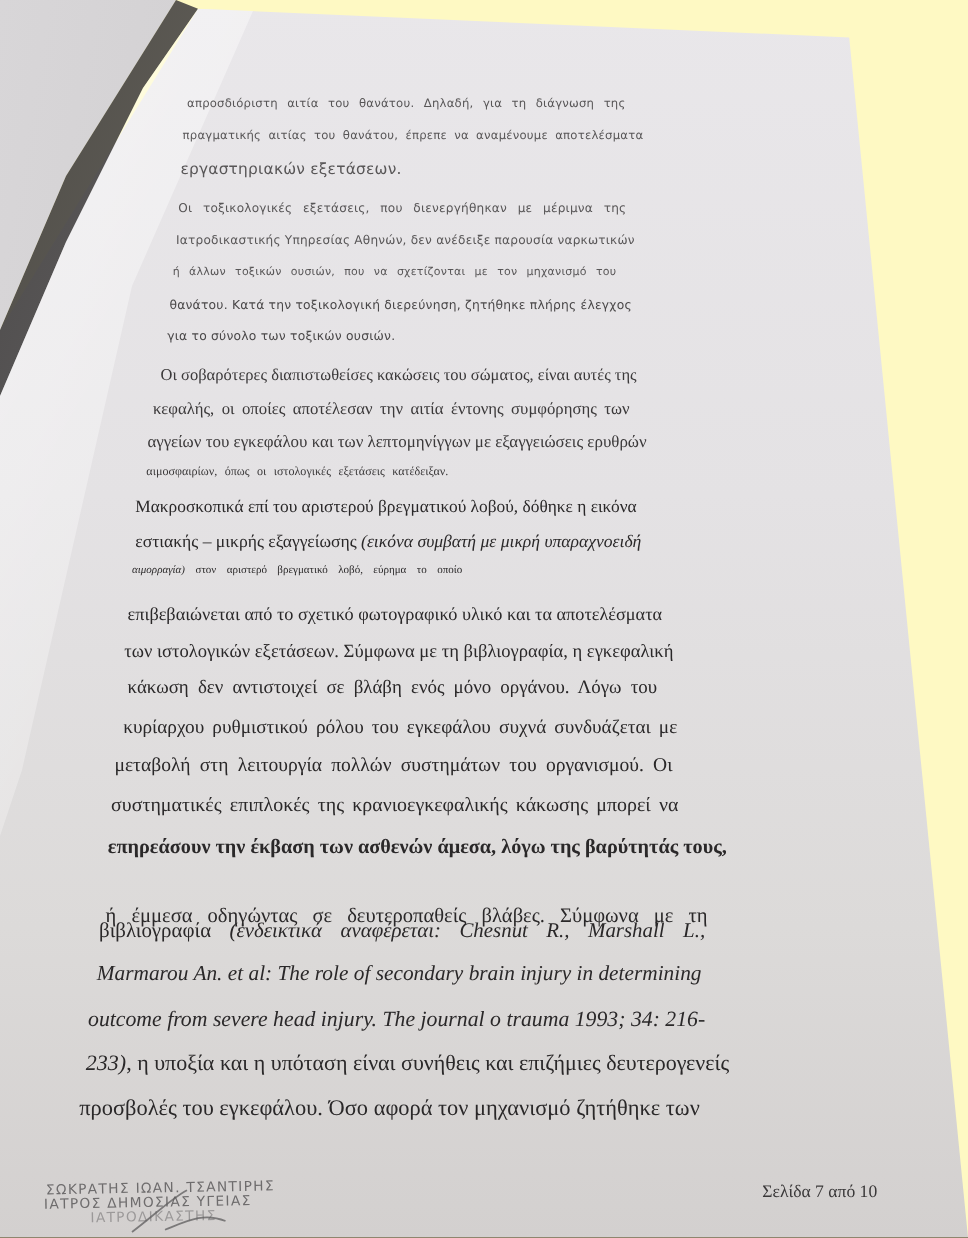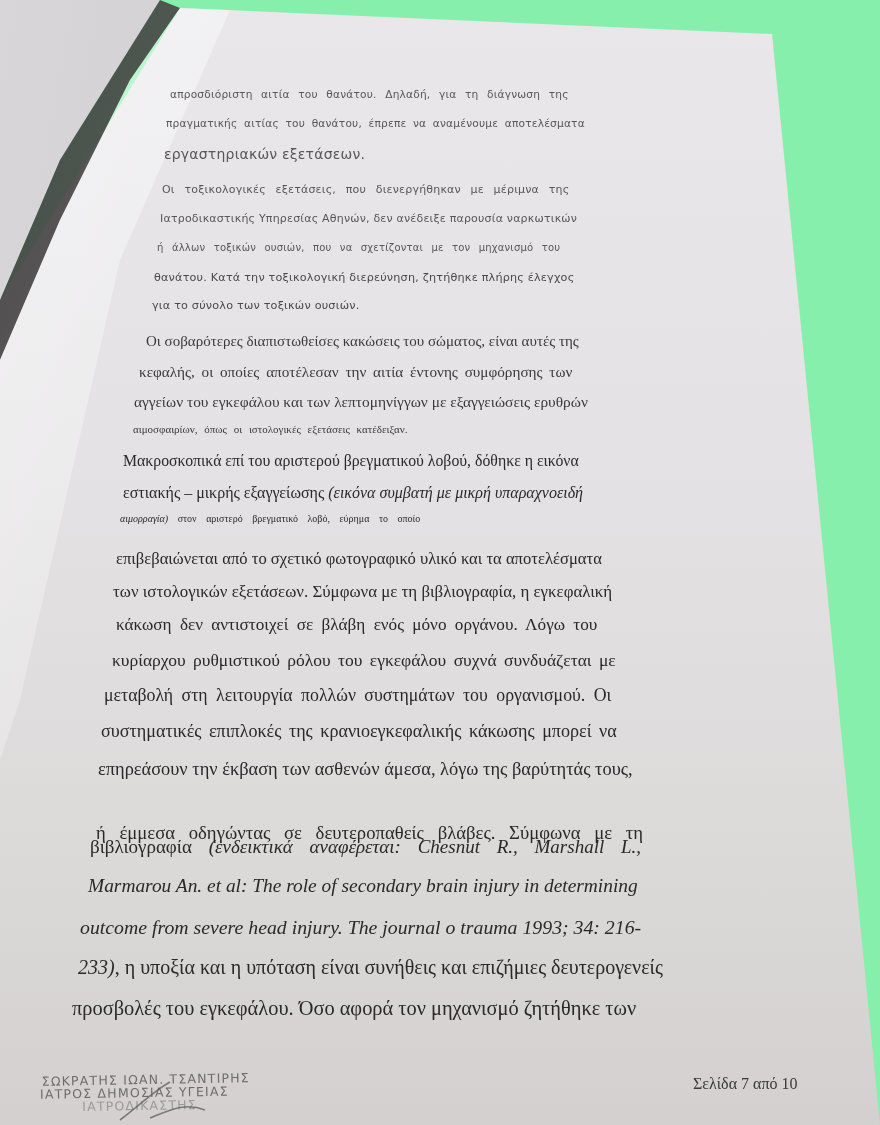--- a/index.html
+++ b/index.html
@@ -11,21 +11,21 @@
       background: #2e2522;
     }
     .scene {
       position: relative;
       width: 880px;
       height: 1125px;
       overflow: hidden;
       background:
         repeating-linear-gradient(178deg, rgba(255,255,255,0.025) 0px, rgba(255,255,255,0.025) 2px, transparent 2px, transparent 9px),
         linear-gradient(180deg, #2a2220 0%, #3a2f2b 40%, #33292 100%);
-      background-color: #86efac;
+      background-color: #fef9c3;
     }
     
     .page {
       position: absolute;
       left: 0;
       top: 0;
       width: 880px;
       height: 1125px;
       background: linear-gradient(180deg, #e9e7ea 0%, #e4e2e4 40%, #dcdad9 75%, #d3d0cf 100%);
       clip-path: polygon(180px 8px, 772px 34px, 880px 1125px, 0px 1125px, 0px 300px);
@@ -137,21 +137,21 @@
     </div>
     <div class="line serif" style="left:120px; top:513px; font-size:10px; word-spacing:7px;">
       <span class="it">αιμορραγία)</span><span> στον αριστερό βρεγματικό λοβό, εύρημα το οποίο</span>
     </div>
     <div class="line serif" style="left:116px; top:549px; font-size:16.6px;">επιβεβαιώνεται από το σχετικό φωτογραφικό υλικό και τα αποτελέσματα</div>
     <div class="line serif" style="left:113px; top:582px; font-size:16.9px;">των ιστολογικών εξετάσεων. Σύμφωνα με τη βιβλιογραφία, η εγκεφαλική</div>
     <div class="line serif" style="left:116px; top:615px; font-size:17.2px; word-spacing:4px;">κάκωση δεν αντιστοιχεί σε βλάβη ενός μόνο οργάνου. Λόγω του</div>
     <div class="line serif" style="left:112px; top:650px; font-size:17.5px; word-spacing:3px;">κυρίαρχου ρυθμιστικού ρόλου του εγκεφάλου συχνά συνδυάζεται με</div>
     <div class="line serif" style="left:104px; top:685px; font-size:17.8px; word-spacing:4px;">μεταβολή στη λειτουργία πολλών συστημάτων του οργανισμού. Οι</div>
     <div class="line serif" style="left:101px; top:721px; font-size:18.1px; word-spacing:3px;">συστηματικές επιπλοκές της κρανιοεγκεφαλικής κάκωσης μπορεί να</div>
-    <div class="line serif" style="left:98px; top:759px; font-size:18.4px;">επηρεάσουν την έκβαση των ασθενών άμεσα, λόγω της βαρύτητάς τους,</div>
+    <div class="line serif" style="left:98px; top:759px; font-size:18.4px;font-weight:bold;">επηρεάσουν την έκβαση των ασθενών άμεσα, λόγω της βαρύτητάς τους,</div>
     <div class="line serif" style="left:96px; top:797px; font-size:18.7px; word-spacing:9px;margin-top:25px;">ή έμμεσα οδηγώντας σε δευτεροπαθείς βλάβες. Σύμφωνα με τη</div>
 
     <div class="line serif" style="left:90px; top:836px; font-size:19px; word-spacing:12px;">
       <span>βιβλιογραφία </span><span class="it">(ενδεικτικά αναφέρεται: Chesnut R., Marshall L.,</span>
     </div>
     <div class="line serif it" style="left:88px; top:875px; font-size:19.4px;">Marmarou An. et al: The role of secondary brain injury in determining</div>
     <div class="line serif it" style="left:80px; top:916px; font-size:19.8px;font-style:italic;">outcome from severe head injury. The journal o trauma 1993; 34: 216-</div>
     <div class="line serif" style="left:78px; top:956px; font-size:20px;">
       <span class="it">233)</span><span>, η υποξία και η υπόταση είναι συνήθεις και επιζήμιες δευτερογενείς</span>
     </div>

